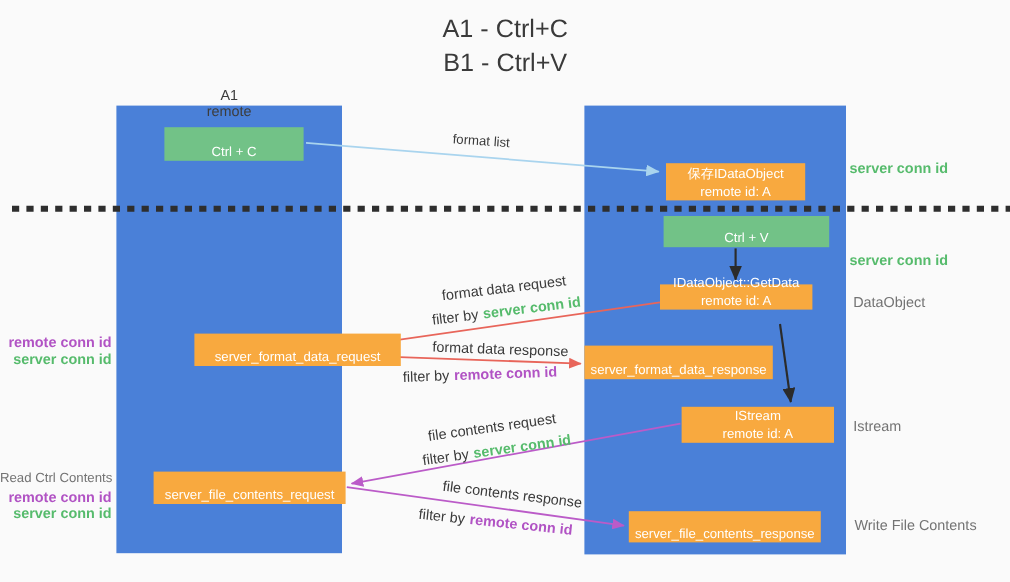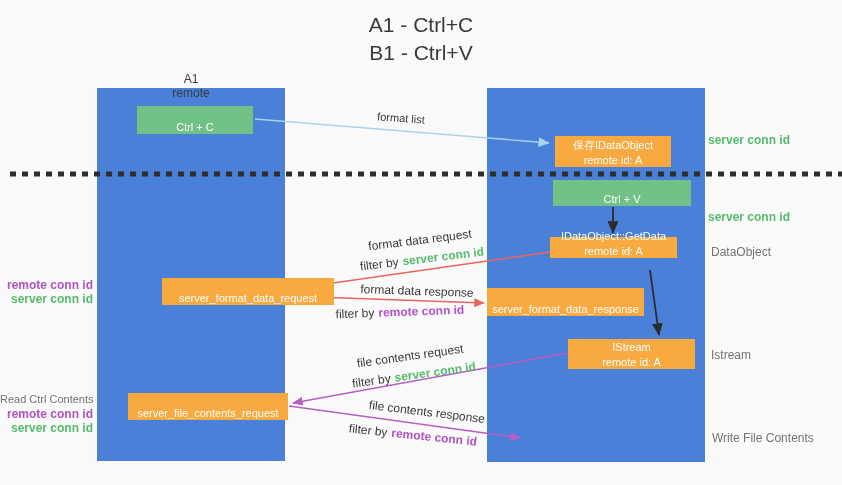--- a/index.html
+++ b/index.html
@@ -113,20 +113,23 @@
 
   <div class="node orange" style="left:568px;top:339px;width:127px;height:30px;">
     <span>IStream</span>
     <span>remote id: A</span>
   </div>
 
   <div class="node orange" style="left:128px;top:393px;width:160px;height:27px;">
     <span>server_file_contents_request</span>
   </div>
 
+  <div class="node orange" style="left:524px;top:426px;width:160px;height:26px;">
+    <span>server_file_contents_response</span>
+  </div>
 
   <div class="flow-label" style="left:401px;top:118px;transform:translate(-50%,-50%) rotate(4deg);font-size:11px;">format list</div>
 
   <div class="flow-label" style="left:420px;top:240px;transform:translate(-50%,-50%) rotate(-7deg);">format data request</div>
 
   <div class="flow-label" style="left:422px;top:259px;transform:translate(-50%,-50%) rotate(-7deg);">
     <span>filter by</span><span class="key green">server conn id</span>
   </div>
 
   <div class="flow-label" style="left:417px;top:291px;transform:translate(-50%,-50%) rotate(2deg);">format data response</div>

